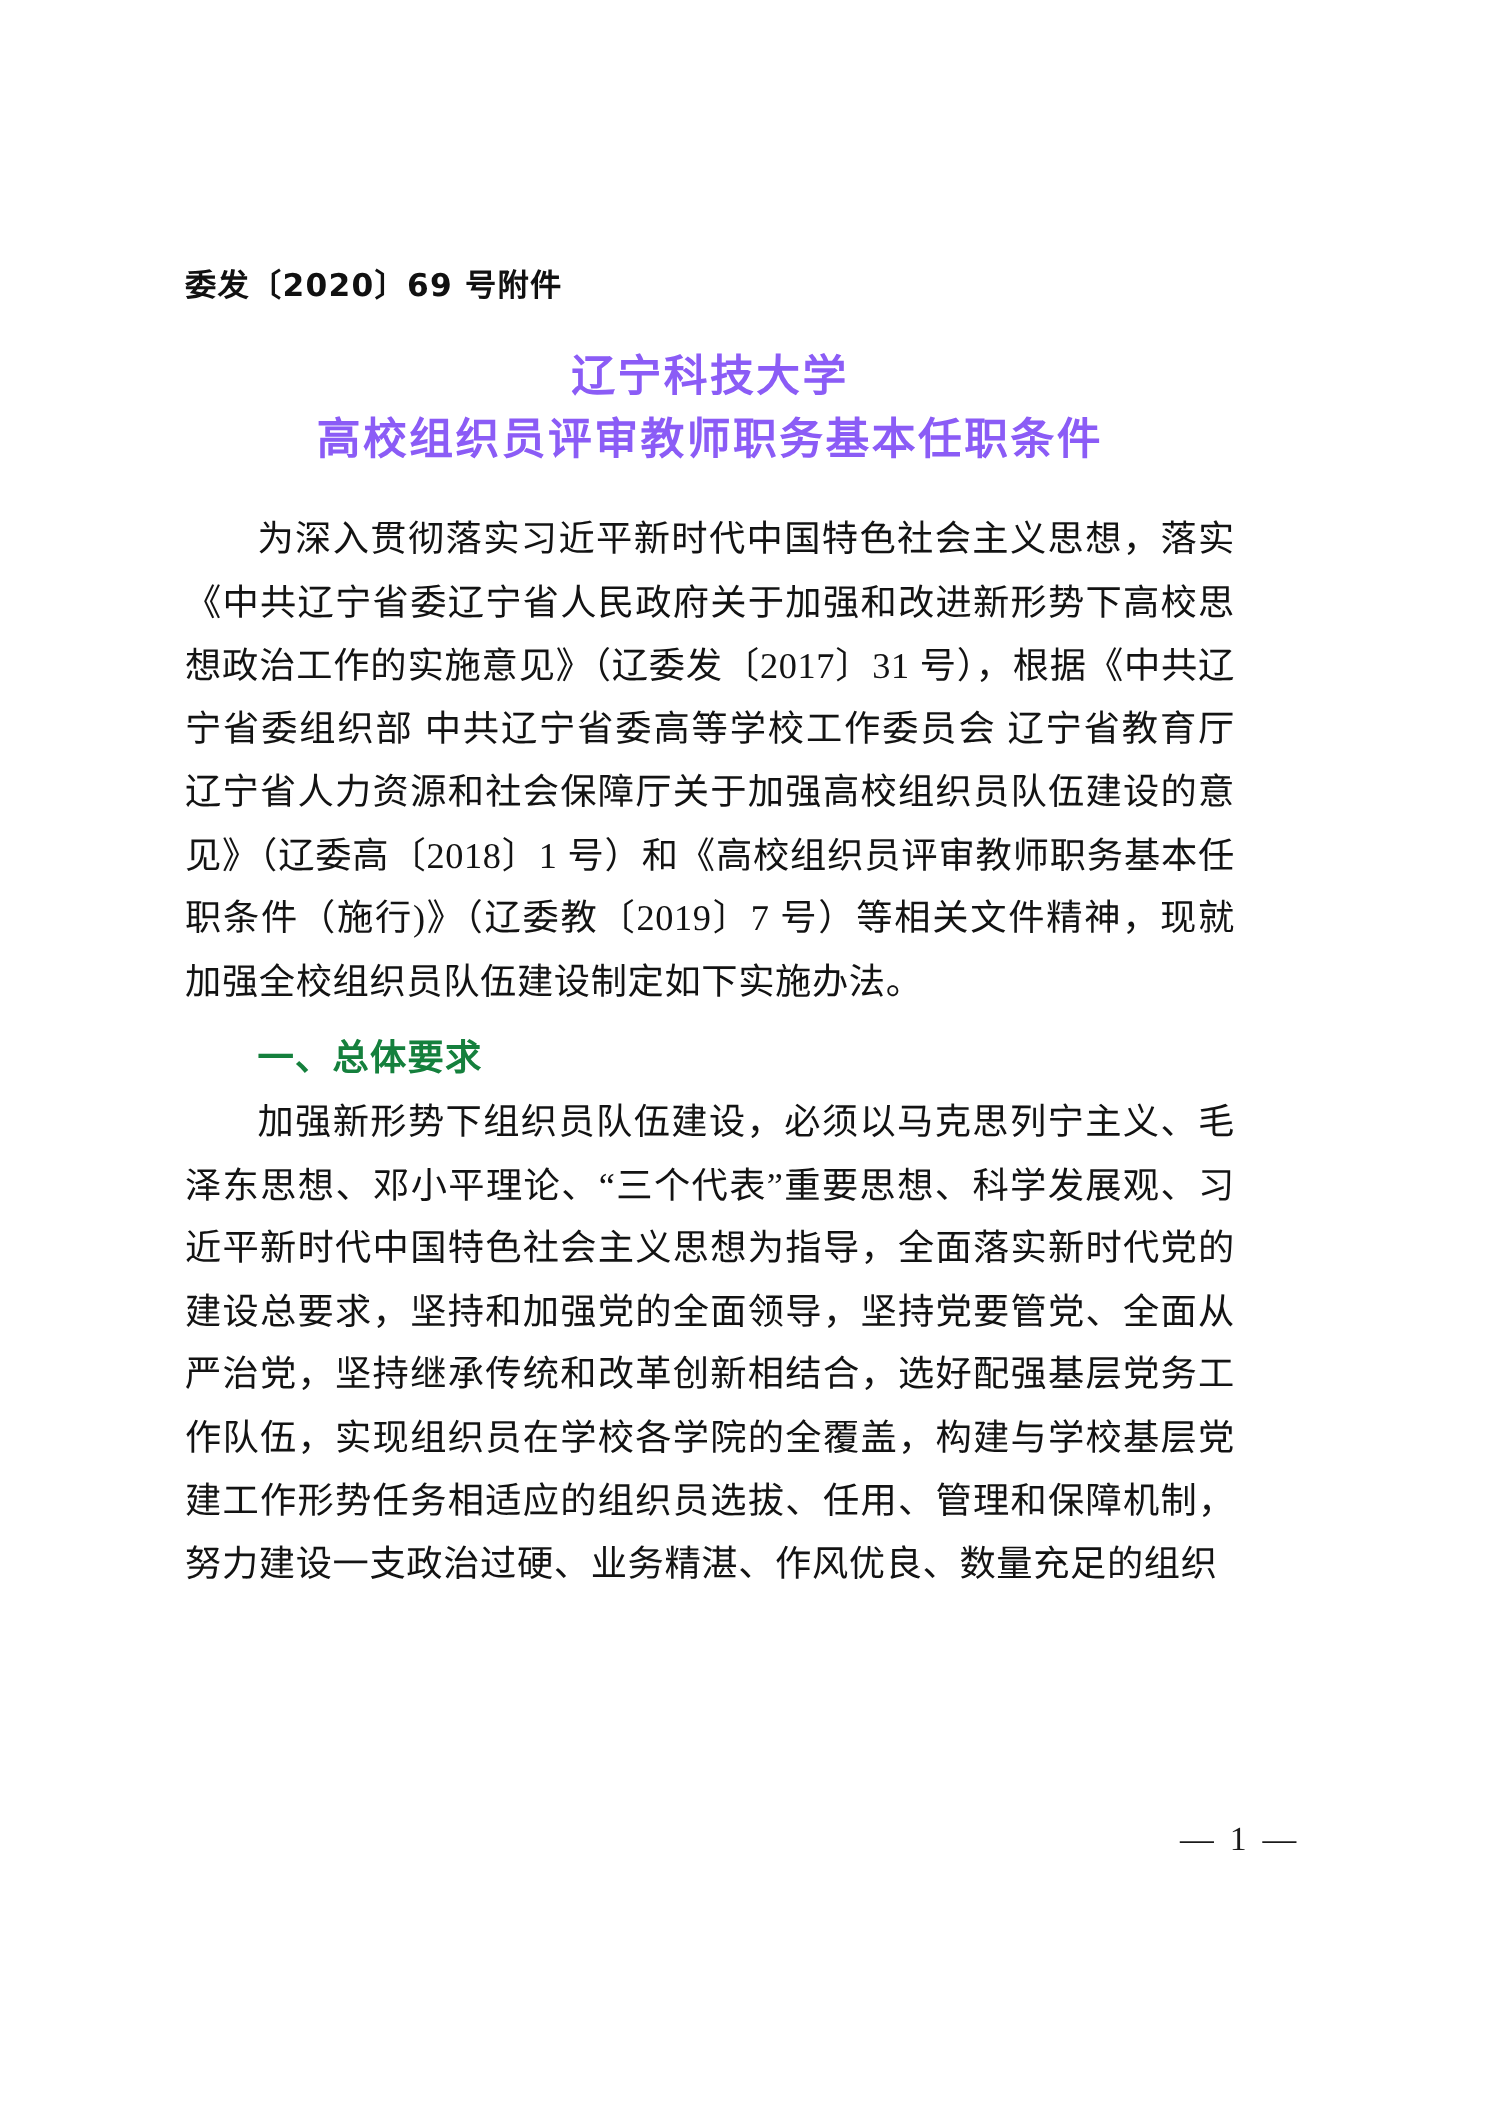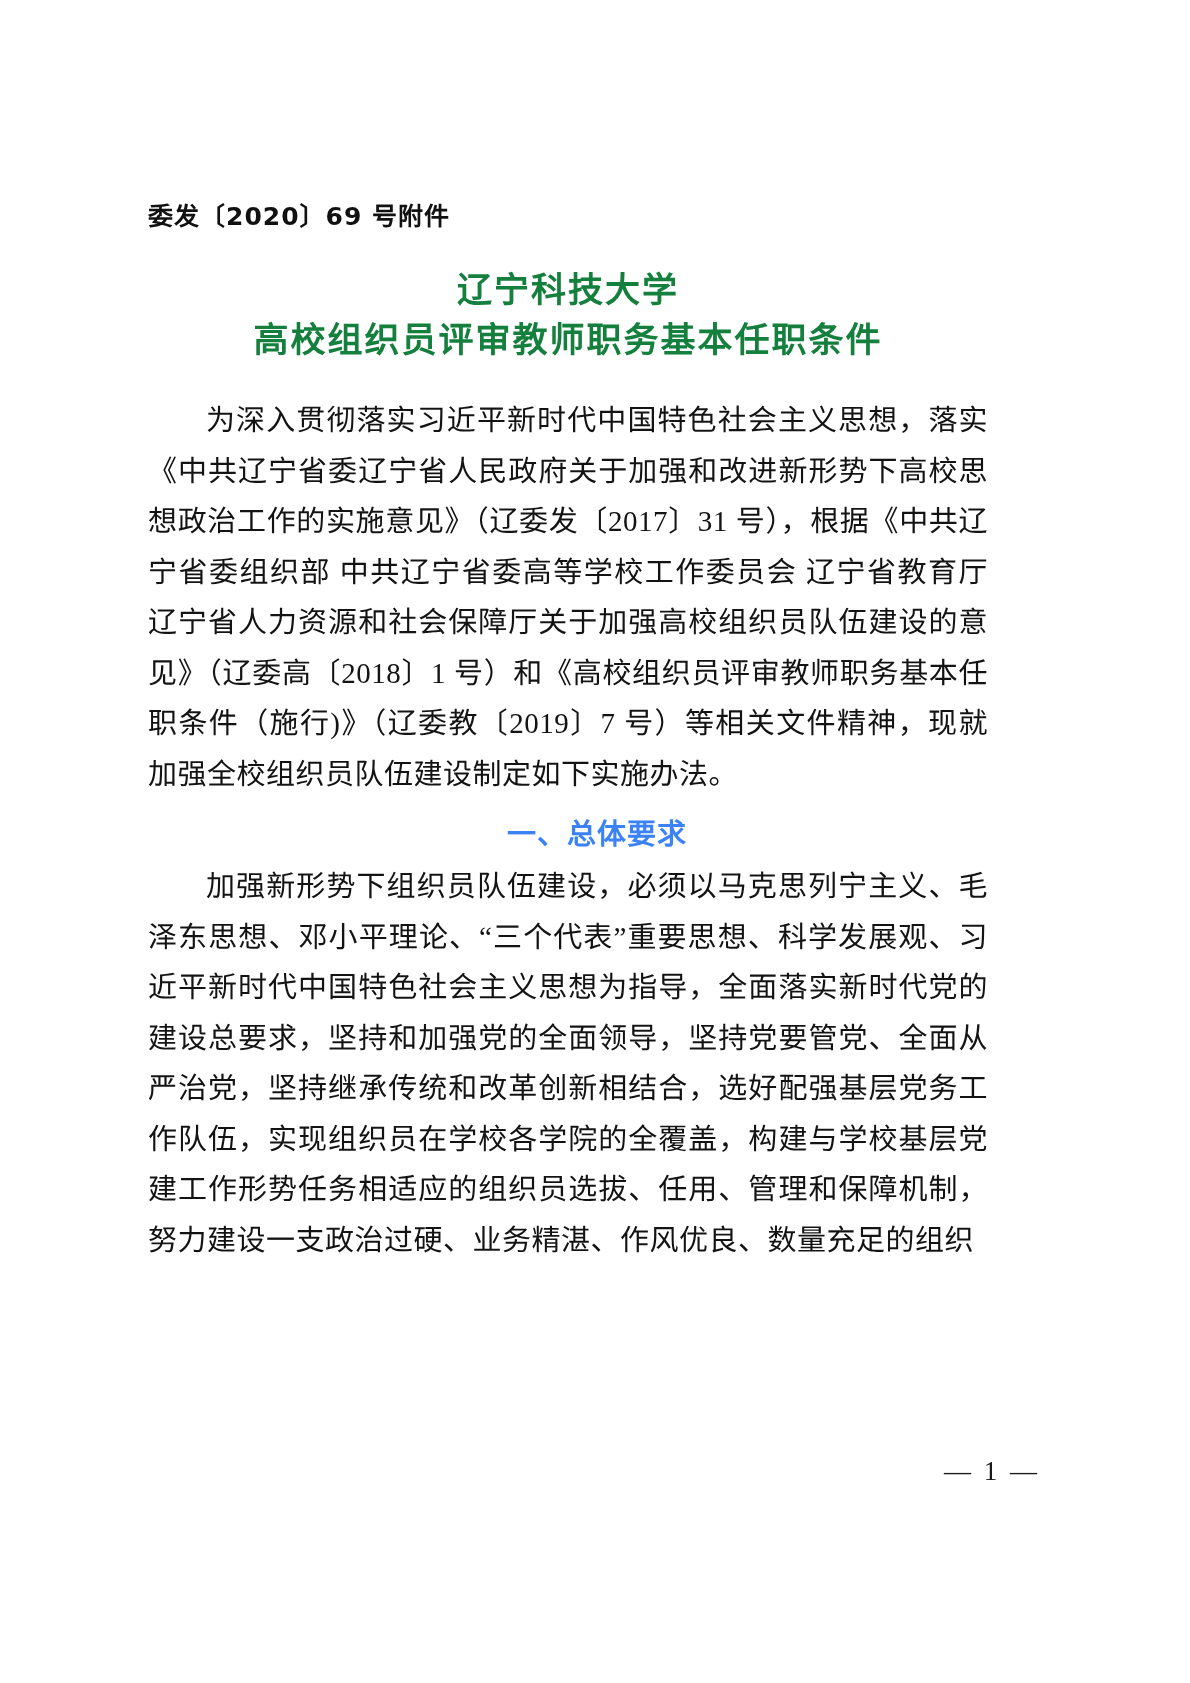--- a/index.html
+++ b/index.html
@@ -19,21 +19,21 @@
     position: absolute;
     top: 0;
     left: 0;
     width: 1190px;
     height: 1683px;
     background: #ffffff;
   }
   .content {
     position: absolute;
     left: 148px;
-    top: 196px;
+    top: 208px;
     width: 840px;
   }
   .doc-number {
     font-family: "DejaVu Sans", "Liberation Sans", sans-serif;
     font-weight: bold;
     font-size: 25px;
     letter-spacing: 1px;
     color: #111111;
     margin-bottom: 34px;
     white-space: nowrap;
@@ -41,42 +41,41 @@
   .title-block {
     text-align: center;
     margin-bottom: 30px;
   }
   .title-line {
     font-family: "DejaVu Sans", "Liberation Sans", sans-serif;
     font-weight: bold;
     font-size: 35px;
     line-height: 1.42;
     letter-spacing: 2px;
-    color: #15803d;
+    color: #8b5cf6;
   }
   .para {
     font-size: 29px;
     line-height: 1.74;
     text-align: justify;
     text-justify: inter-ideograph;
     text-indent: 2em;
     letter-spacing: 0.5px;
     margin: 0 0 2px 0;
     color: #131313;
   }
   .section-heading {
     font-family: "DejaVu Sans", "Liberation Sans", sans-serif;
     font-weight: bold;
     font-size: 29px;
     line-height: 1.74;
     text-indent: 2em;
     letter-spacing: 1px;
     margin: 10px 0 2px 0;
-    color: #3b82f6;
-    text-align: center;
+    color: #15803d;
   }
   .page-number {
     position: absolute;
     right: 150px;
     bottom: 196px;
     font-size: 27px;
     font-family: "Liberation Serif", serif;
     color: #1a1a1a;
     letter-spacing: 3px;
   }

